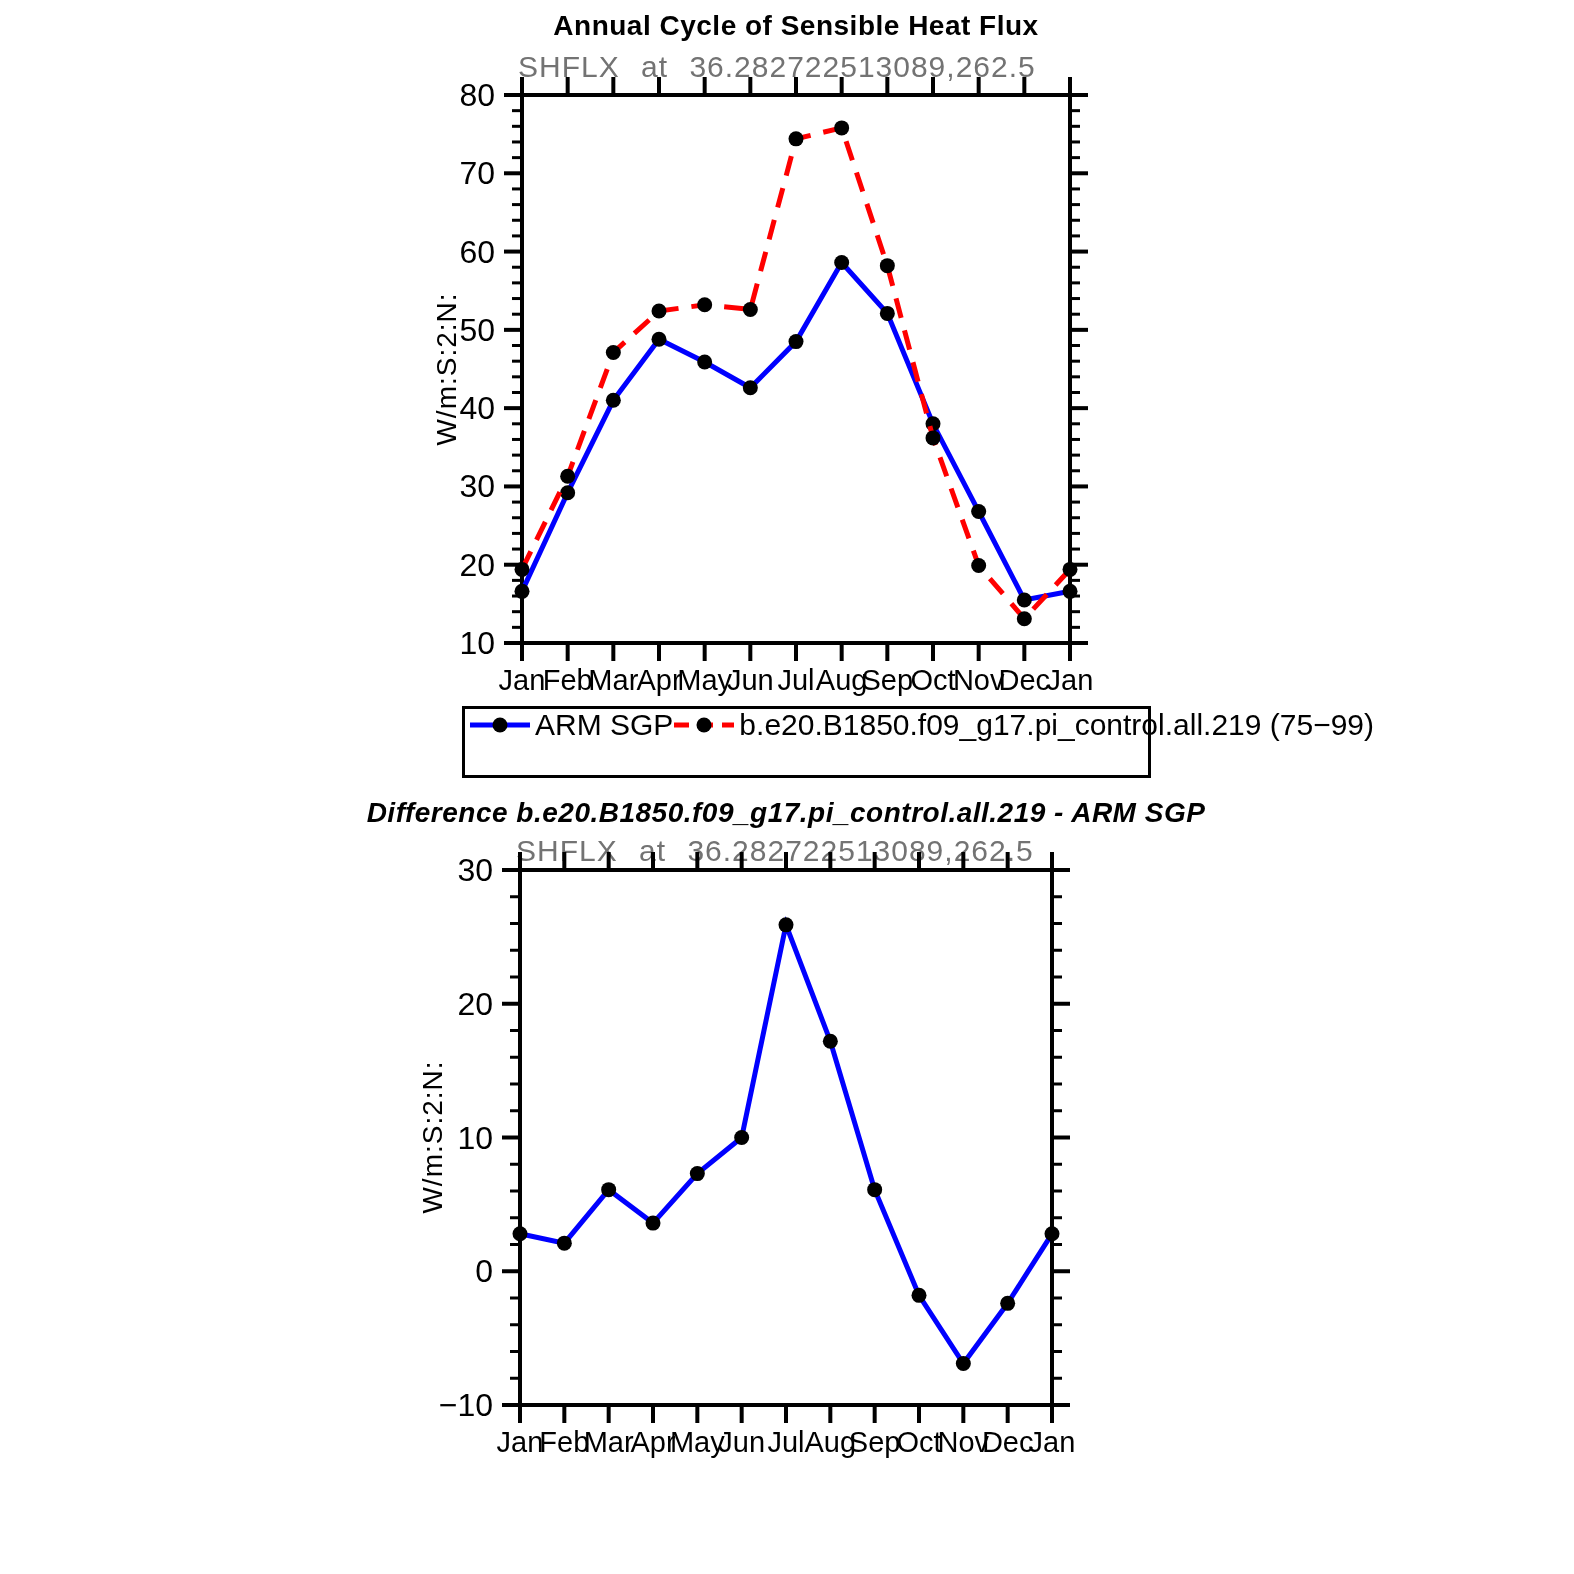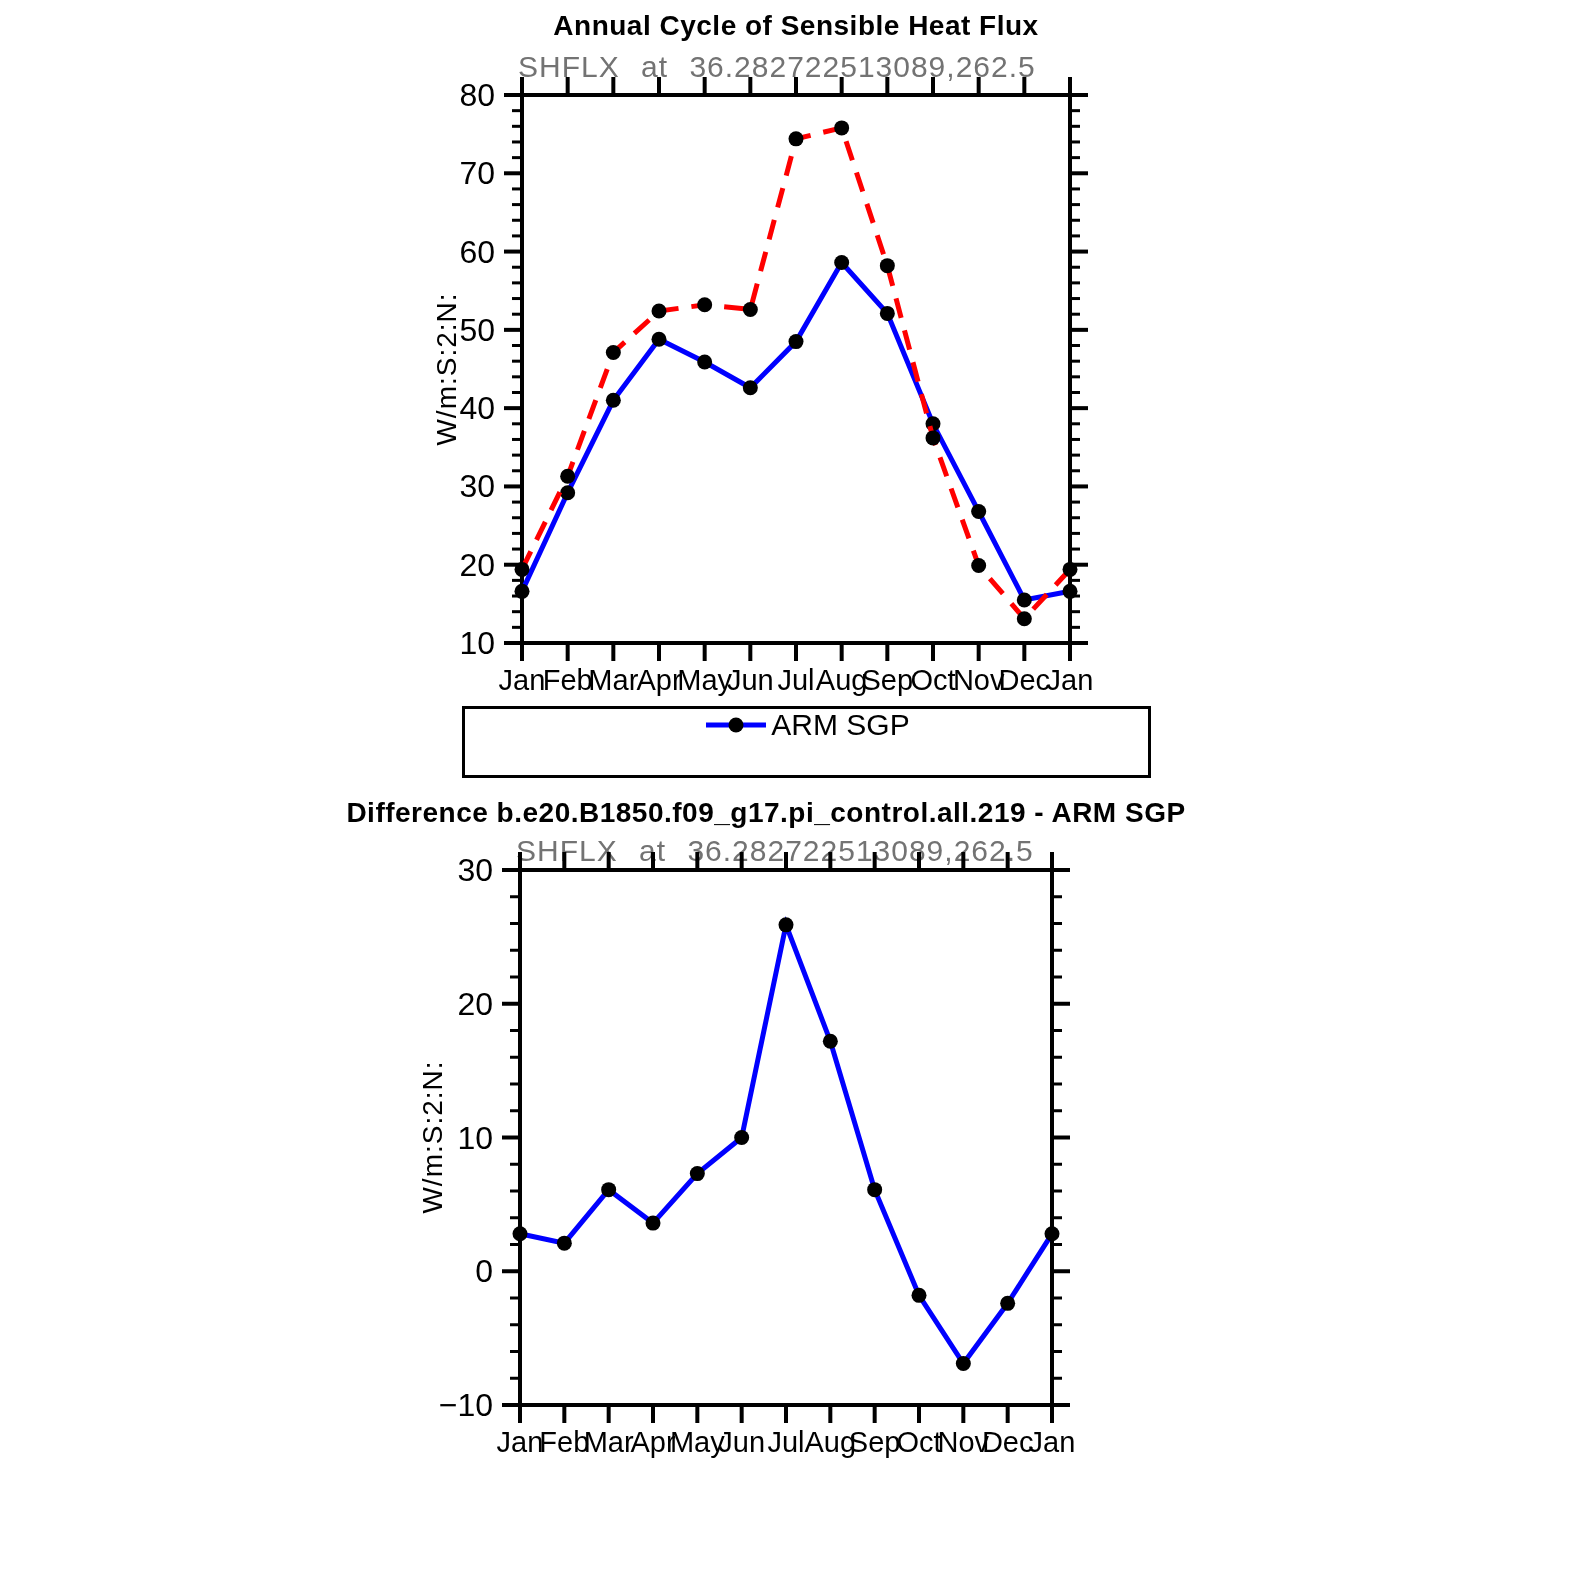--- a/index.html
+++ b/index.html
@@ -5,21 +5,21 @@
   html,body{margin:0;padding:0;background:#ffffff;}
   .page{
     position:relative;width:1574px;height:1574px;background:#ffffff;
     font-family:"Liberation Sans",sans-serif;color:#000;overflow:hidden;border-radius:16px;
   }
   .chart-title{
     position:absolute;font-weight:bold;font-size:28px;white-space:nowrap;
     transform:translateX(-50%);letter-spacing:0.5px;
   }
   .t1{left:796px;top:10px;}
-  .t2{left:766px;top:797px;}
+  .t2{left:786px;top:797px;font-style:italic;}
   .chart-subtitle{
     position:absolute;font-size:30px;white-space:nowrap;
     letter-spacing:1px;word-spacing:12px;color:#737373;
   }
   .s1{left:518px;top:50px;}
   .s2{left:516px;top:834px;}
   .ylab{
     position:absolute;font-size:28px;white-space:nowrap;letter-spacing:1px;
     transform:translate(-50%,-50%) rotate(-90deg);
   }
@@ -211,20 +211,27 @@
     </svg>
 
   <div class="legend">
     <div class="legend-row">
       <svg class="swatch" id="sw0" width="62" height="20">
           <line x1="1" y1="10" x2="61" y2="10" stroke="#0000ff" stroke-width="5"></line>
           <circle cx="31" cy="10" r="7.5" fill="#000000"></circle>
         </svg>
       <span class="legend-label">ARM SGP</span>
     </div>
+    <div class="legend-row">
+      <svg class="swatch" id="sw1" width="62" height="20">
+          <line x1="1" y1="10" x2="61" y2="10" stroke="#ff0000" stroke-width="5" stroke-dasharray="15 9"></line>
+          <circle cx="31" cy="10" r="7.5" fill="#000000"></circle>
+        </svg>
+      <span class="legend-label">b.e20.B1850.f09_g17.pi_control.all.219 (75−99)</span>
+    </div>
   </div>
 
   <div class="chart-title t2">Difference b.e20.B1850.f09_g17.pi_control.all.219 - ARM SGP</div>
   <div class="chart-subtitle s2">SHFLX at 36.282722513089,262.5</div>
   <div class="ylab y2">W/m:S:2:N:</div>
   <svg id="svg-bottom" class="plot" width="1574" height="744">
       <rect x="520" y="40" width="532" height="535" fill="none" stroke="#000" stroke-width="4"></rect>
       <g>
         <line x1="502" y1="575" x2="520" y2="575" stroke="#000" stroke-width="4"></line>
         <line x1="1052" y1="575" x2="1070" y2="575" stroke="#000" stroke-width="4"></line>

